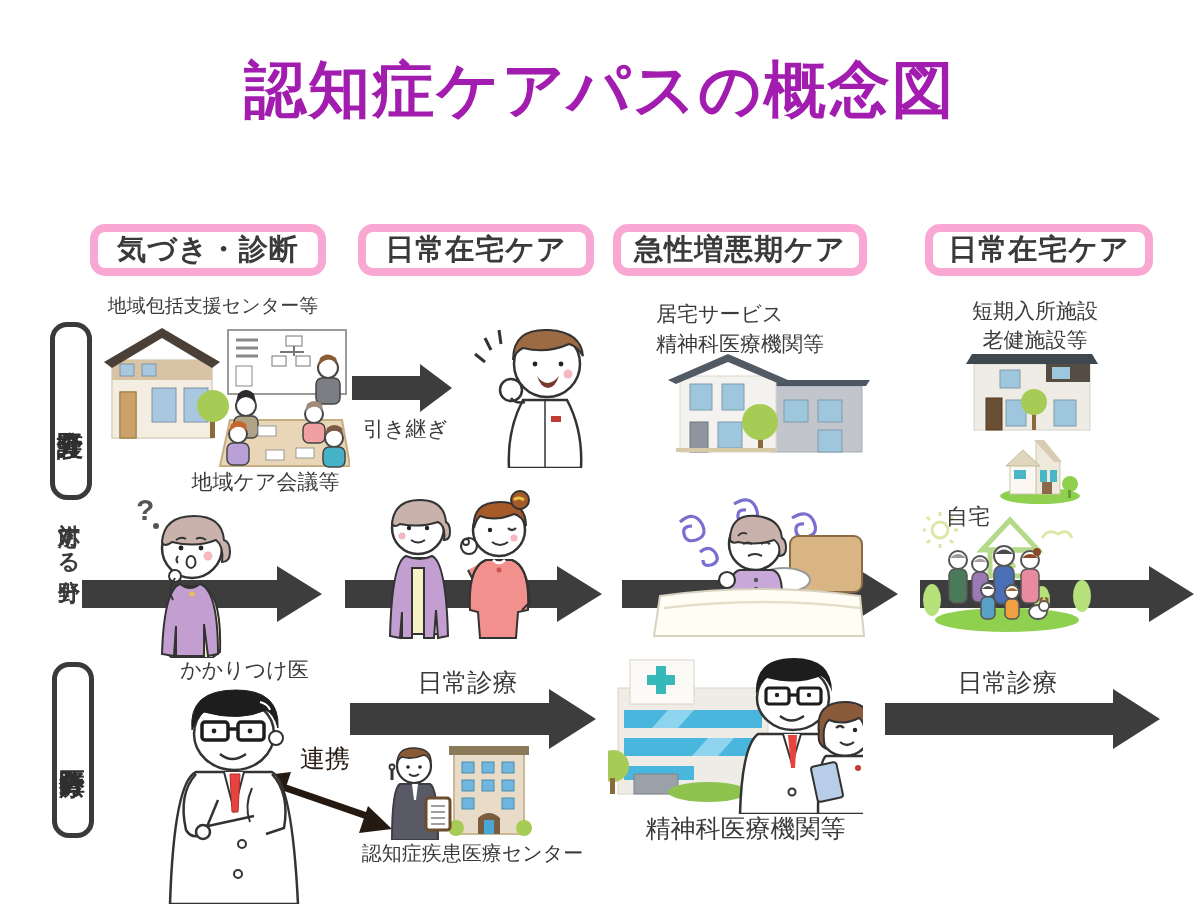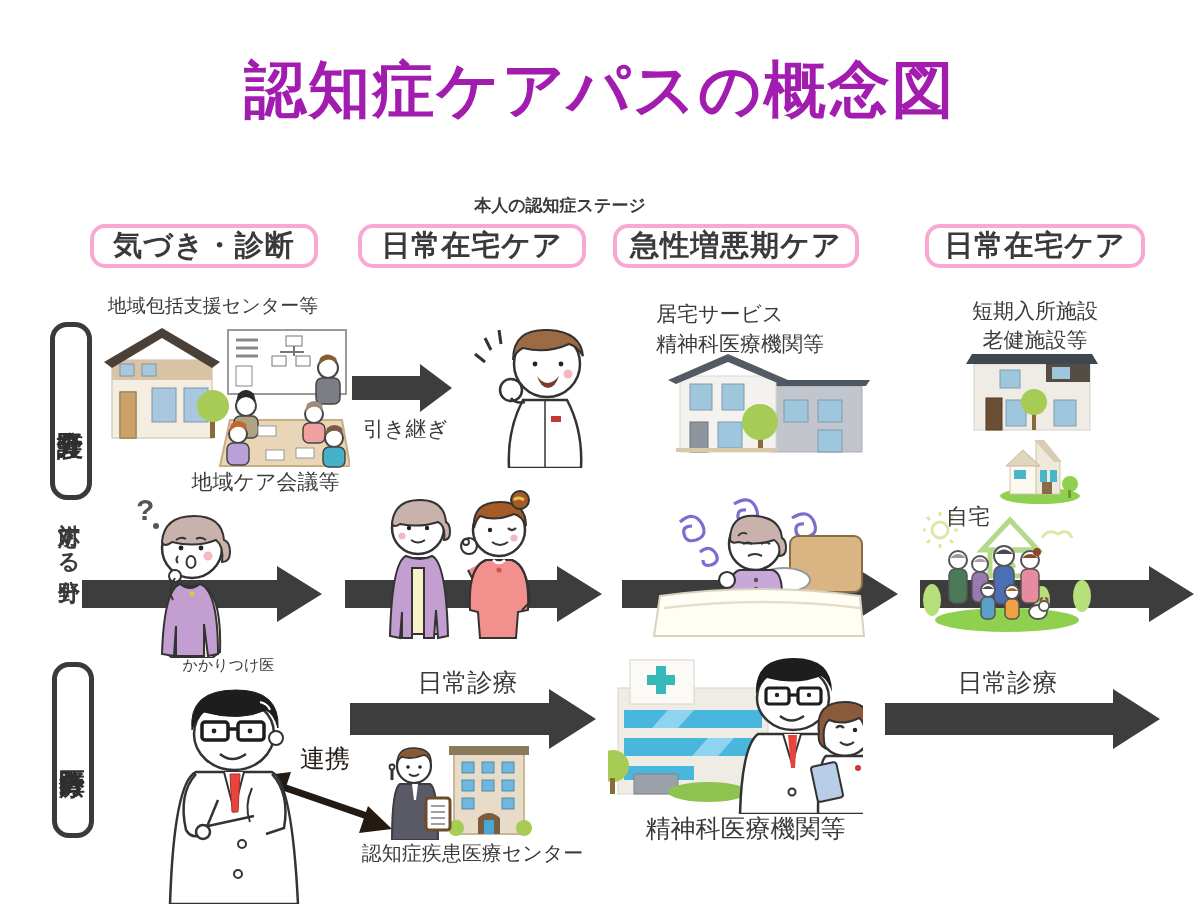--- a/index.html
+++ b/index.html
@@ -2,41 +2,40 @@
 <html><head>
 <meta charset="utf-8">
 <style>
   html,body{margin:0;padding:0;background:#fff;}
   .canvas{position:relative;width:1200px;height:904px;background:#fff;overflow:hidden;
           font-family:"Liberation Sans","DejaVu Sans",sans-serif;color:#3a3a3a;}
   .title{position:absolute;top:48px;left:0;width:1200px;text-align:center;
          font-size:62px;font-weight:900;color:#a21caf;letter-spacing:2px;z-index:4;}
   .subtitle{position:absolute;top:194px;left:455px;width:210px;text-align:center;
             font-size:17px;font-weight:bold;color:#3a3a3a;z-index:4;}
-  .stage-box{position:absolute;top:224px;height:36px;border:4px solid #f9a8d4;border-radius:15px;
+  .stage-box{position:absolute;top:224px;height:36px;border:8px solid #f9a8d4;border-radius:15px;
              background:#fff;display:flex;align-items:center;justify-content:center;
              font-size:29px;font-weight:800;color:#3a3a3a;letter-spacing:1px;z-index:4;}
   .vbox{position:absolute;border:5px solid #3a3a3a;border-radius:17px;background:#fff;
         display:flex;align-items:center;justify-content:center;
         writing-mode:vertical-rl;text-orientation:upright;
         font-size:26px;font-weight:800;color:#2f2f2f;z-index:4;}
   .vtext{position:absolute;writing-mode:vertical-rl;text-orientation:upright;
          font-size:22px;font-weight:800;color:#3a3a3a;z-index:4;letter-spacing:2px;}
   .label{position:absolute;font-weight:400;color:#3a3a3a;z-index:4;white-space:nowrap;}
   .ctr{text-align:center;}
   svg{position:absolute;z-index:2;}
   svg.arrow-layer{z-index:1;}
 </style>
 </head>
 <body>
 
 <div class="canvas">
 
   <div class="title">認知症ケアパスの概念図</div>
-  <div class="subtitle">本人の認知症ステージ</div>
 
   <div class="stage-box" style="left:90px;width:220px;">
     <span>気づき・診断</span>
     </div>
   <div class="stage-box" style="left:358px;width:220px;">
     <span>日常在宅ケア</span>
     </div>
   <div class="stage-box" style="left:613px;width:238px;">
     <span>急性増悪期ケア</span>
     </div>
@@ -387,20 +386,20 @@
   </svg>
 
   <div class="label ctr" style="left:88px;top:293px;width:250px;font-size:19px;">地域包括支援センター等</div>
   <div class="label ctr" style="left:158px;top:468px;width:215px;font-size:21px;">地域ケア会議等</div>
   <div class="label ctr" style="left:348px;top:415px;width:115px;font-size:21px;">引き継ぎ</div>
   <div class="label" style="left:656px;top:300px;font-size:21px;">居宅サービス</div>
   <div class="label" style="left:656px;top:330px;font-size:21px;">精神科医療機関等</div>
   <div class="label ctr" style="left:950px;top:297px;width:170px;font-size:21px;">短期入所施設</div>
   <div class="label ctr" style="left:950px;top:326px;width:170px;font-size:21px;">老健施設等</div>
   <div class="label" style="left:946px;top:458px;font-size:22px;margin-top:44px;">自宅</div>
-  <div class="label ctr" style="left:146px;top:656px;width:165px;font-size:15px;">かかりつけ医</div>
+  <div class="label ctr" style="left:162px;top:656px;width:165px;font-size:21px;">かかりつけ医</div>
   <div class="label ctr" style="left:385px;top:666px;width:165px;font-size:25px;">日常診療</div>
   <div class="label" style="left:300px;top:742px;font-size:25px;color:#241a12;">連携</div>
   <div class="label ctr" style="left:345px;top:840px;width:255px;font-size:20px;">認知症疾患医療センター</div>
   <div class="label ctr" style="left:618px;top:812px;width:255px;font-size:25px;">精神科医療機関等</div>
   <div class="label ctr" style="left:925px;top:666px;width:165px;font-size:25px;">日常診療</div>
 
 </div>
 
 </body></html>

